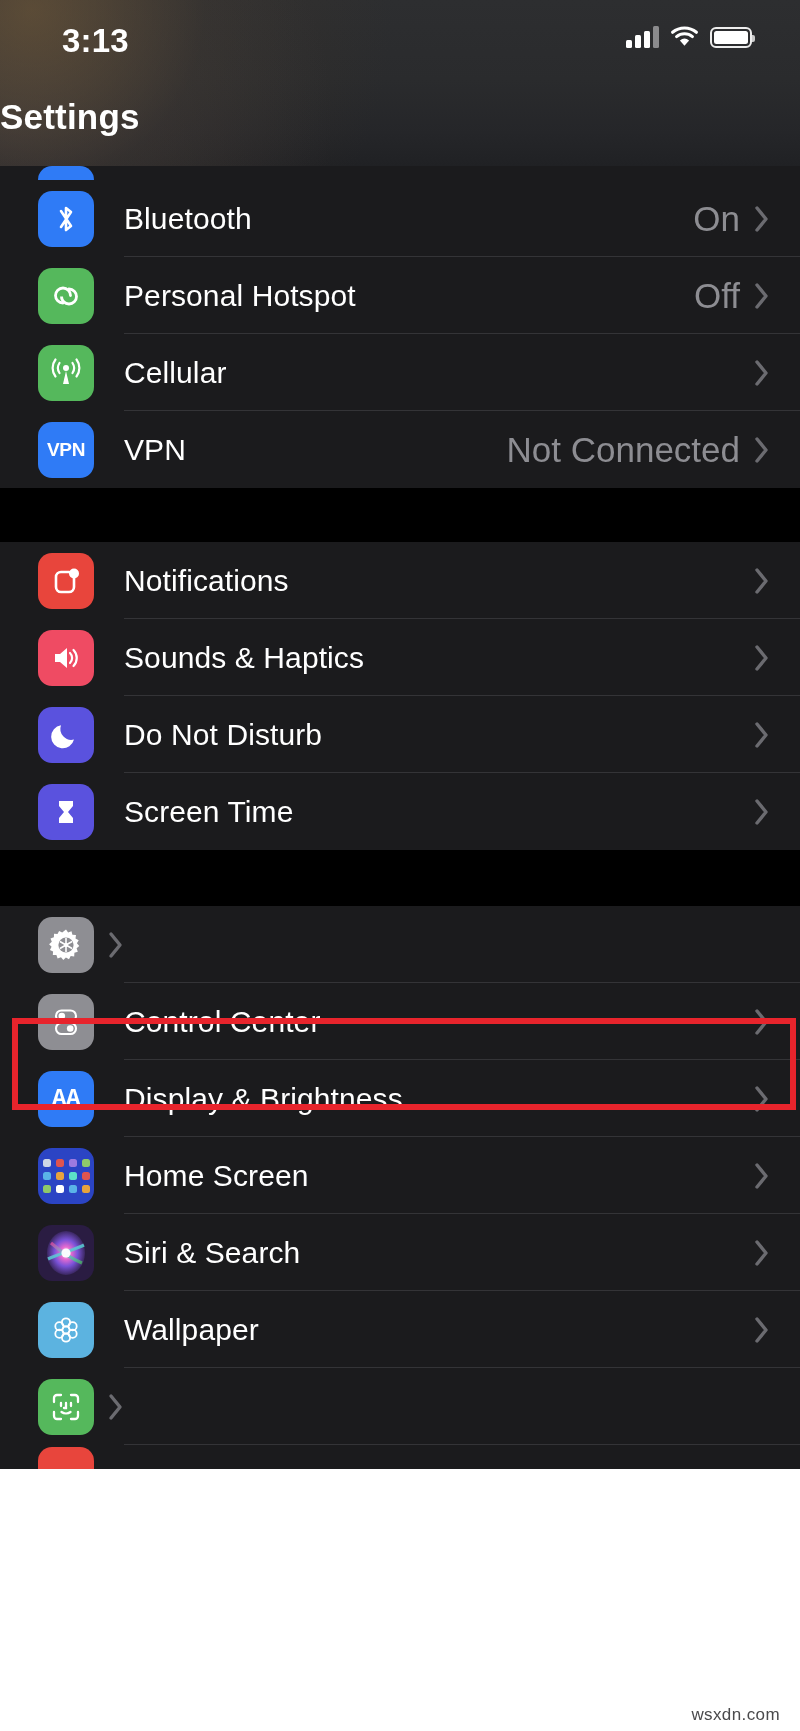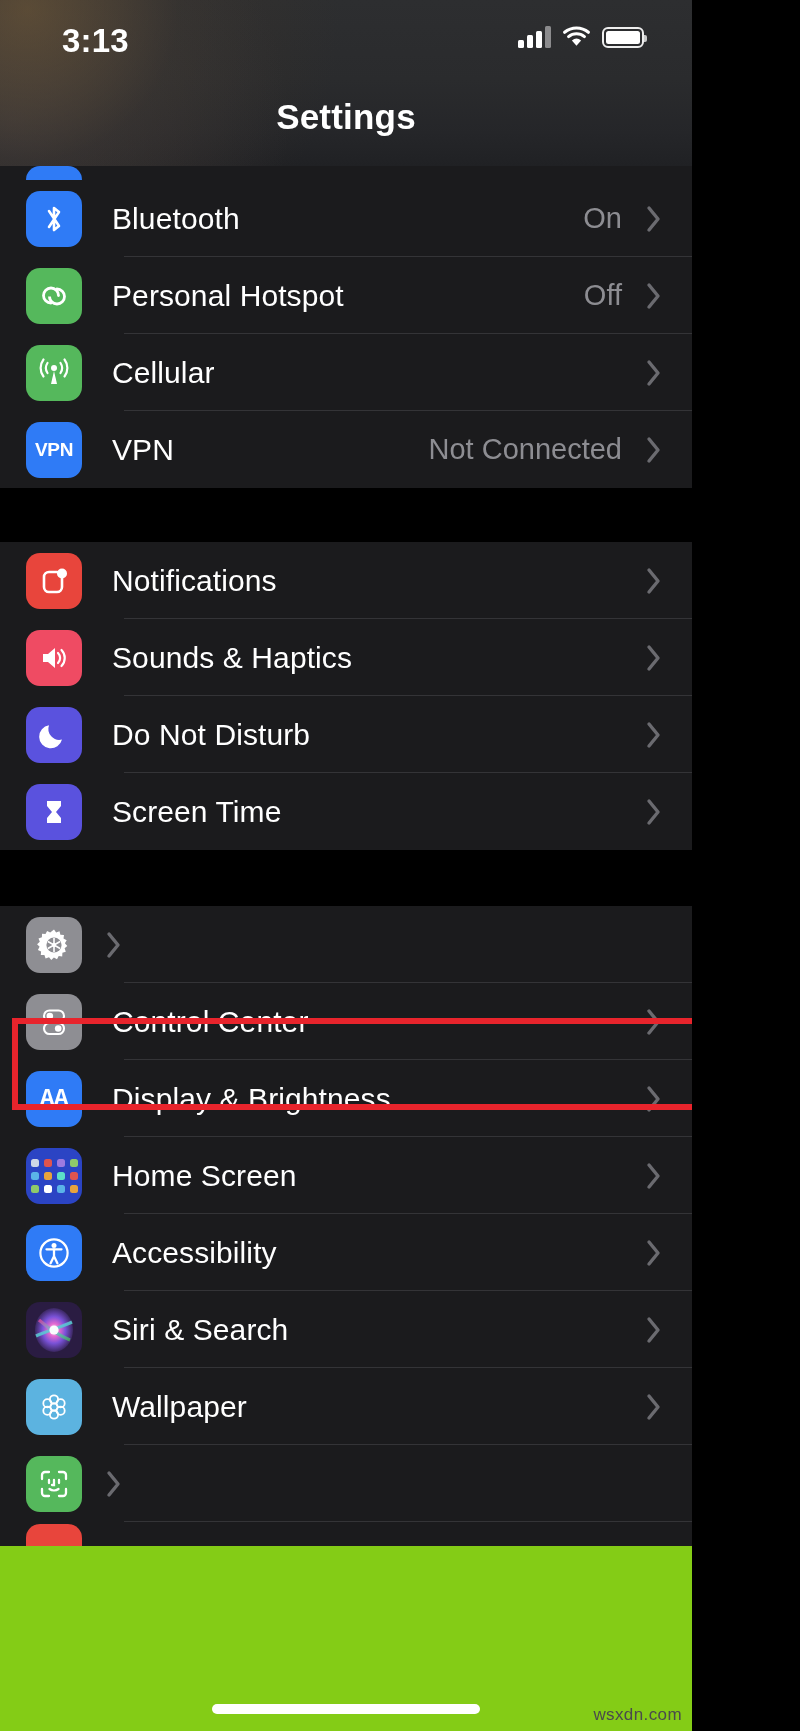--- a/index.html
+++ b/index.html
@@ -10,23 +10,23 @@
   body {
     width: 800px;
     height: 1731px;
     overflow: hidden;
     font-family: "Liberation Sans", sans-serif;
     -webkit-font-smoothing: antialiased;
   }
 
   #phone {
     position: relative;
-    width: 692px;
+    width: 800px;
     height: 1731px;
-    background: #84cc16;
+    background: #ffffff;
     overflow: hidden;
   }
 
   
   .header {
     position: relative;
     height: 166px;
     background:
       radial-gradient(circle at 4% 6%, rgba(120,92,52,0.55) 0%, rgba(70,56,38,0.25) 22%, rgba(0,0,0,0) 46%),
       radial-gradient(circle at 2% 72%, rgba(90,84,92,0.35) 0%, rgba(0,0,0,0) 40%),
@@ -95,39 +95,39 @@
     height: 100%;
     width: 100%;
     background: #ffffff;
     border-radius: 2.5px;
   }
 
   .nav-title {
     position: absolute;
     left: 0; right: 0;
     top: 97px;
-    text-align: center;
+    text-align: left;
     color: #ffffff;
     font-size: 35px;
     font-weight: bold;
     letter-spacing: 0.2px;
   }
   .group {
     background: #1b1b1d;
   }
   .gap {
     background: #000000;
   }
 
   .row {
     position: relative;
     display: flex;
     align-items: center;
     height: 77px;
-    padding-left: 26px;
+    padding-left: 38px;
     box-sizing: border-box;
   }
   .row .sep {
     position: absolute;
     left: 124px;
     right: 0;
     bottom: 0;
     height: 1px;
     background: #343437;
   }
@@ -146,22 +146,22 @@
   .label {
     margin-left: 30px;
     color: #ffffff;
     font-size: 30px;
     letter-spacing: 0.1px;
     flex: 1 1 auto;
     white-space: nowrap;
   }
   .value {
     color: #8d8d92;
-    font-size: 29px;
-    margin-right: 24px;
+    font-size: 35px;
+    margin-right: 14px;
     white-space: nowrap;
   }
   .chev {
     width: 16px;
     height: 28px;
     margin-right: 30px;
     flex: 0 0 auto;
   }
 
   
@@ -200,21 +200,21 @@
     bottom: 17px;
     width: 268px;
     height: 10px;
     border-radius: 6px;
     background: #ffffff;
     z-index: 6;
   }
 
   .watermark {
     position: absolute;
-    right: 10px;
+    right: 20px;
     bottom: 6px;
     color: #4a4a4c;
     font-size: 17px;
     letter-spacing: 0.4px;
     z-index: 7;
   }
 
   
   .ico svg { display: block; }
   .ico .tile-text {
@@ -468,36 +468,20 @@
         </div>
       </div>
       <div class="label">Home Screen</div>
       <div class="value"></div>
       <svg class="chev" viewBox="0 0 16 28">
           <path d="M3 3 L12 14 L3 25" stroke="#6b6b70" stroke-width="3.4" fill="none" stroke-linecap="round" stroke-linejoin="round"></path>
         </svg>
       <div class="sep"></div>
     </div>
 
-    <div class="row">
-      <div class="ico" style="background:#2f7bf6;">
-        <svg width="38" height="38" viewBox="0 0 38 38">
-          <circle cx="19" cy="19" r="13.6" stroke="#ffffff" stroke-width="2.2" fill="none"></circle>
-          <circle cx="19" cy="11.4" r="2.5" fill="#ffffff"></circle>
-          <path d="M11.5 15.3 h15" stroke="#ffffff" stroke-width="2.3" stroke-linecap="round"></path>
-          <path d="M19 15.3 v7 l-3.4 7 M19 22.3 l3.4 7" stroke="#ffffff" stroke-width="2.3" fill="none" stroke-linecap="round"></path>
-        </svg>
-      </div>
-      <div class="label">Accessibility</div>
-      <div class="value"></div>
-      <svg class="chev" viewBox="0 0 16 28">
-          <path d="M3 3 L12 14 L3 25" stroke="#6b6b70" stroke-width="3.4" fill="none" stroke-linecap="round" stroke-linejoin="round"></path>
-        </svg>
-      <div class="sep"></div>
-    </div>
 
     <div class="row">
       <div class="ico" style="background:#2a1c42;">
         <svg width="56" height="56" viewBox="0 0 56 56">
           <defs>
             <radialGradient id="siriOrb" cx="50%" cy="50%" r="55%">
               <stop offset="0%" stop-color="#ffffff"></stop>
               <stop offset="26%" stop-color="#e46ad0"></stop>
               <stop offset="55%" stop-color="#7a52d8"></stop>
               <stop offset="100%" stop-color="#2a1c42"></stop>

